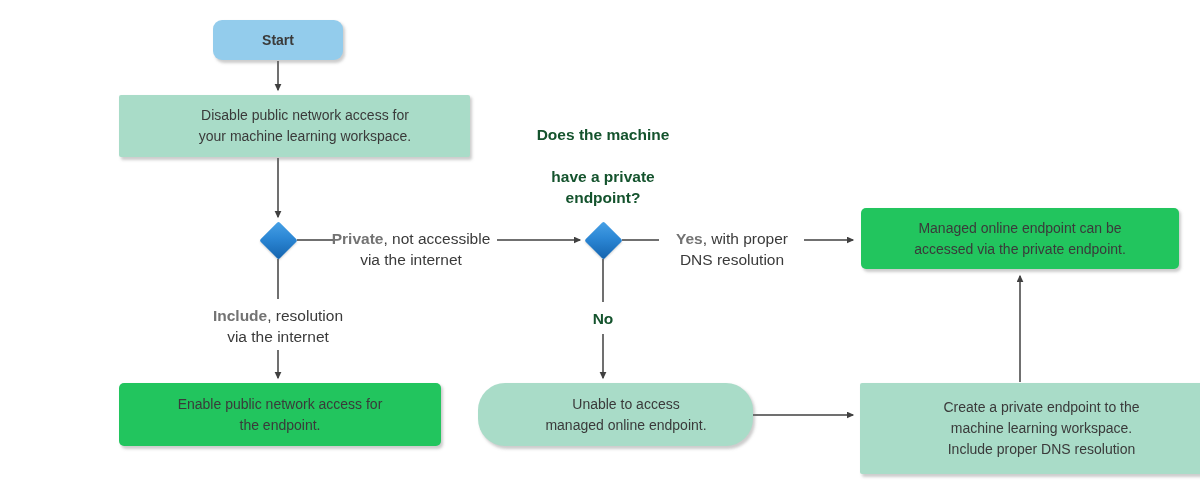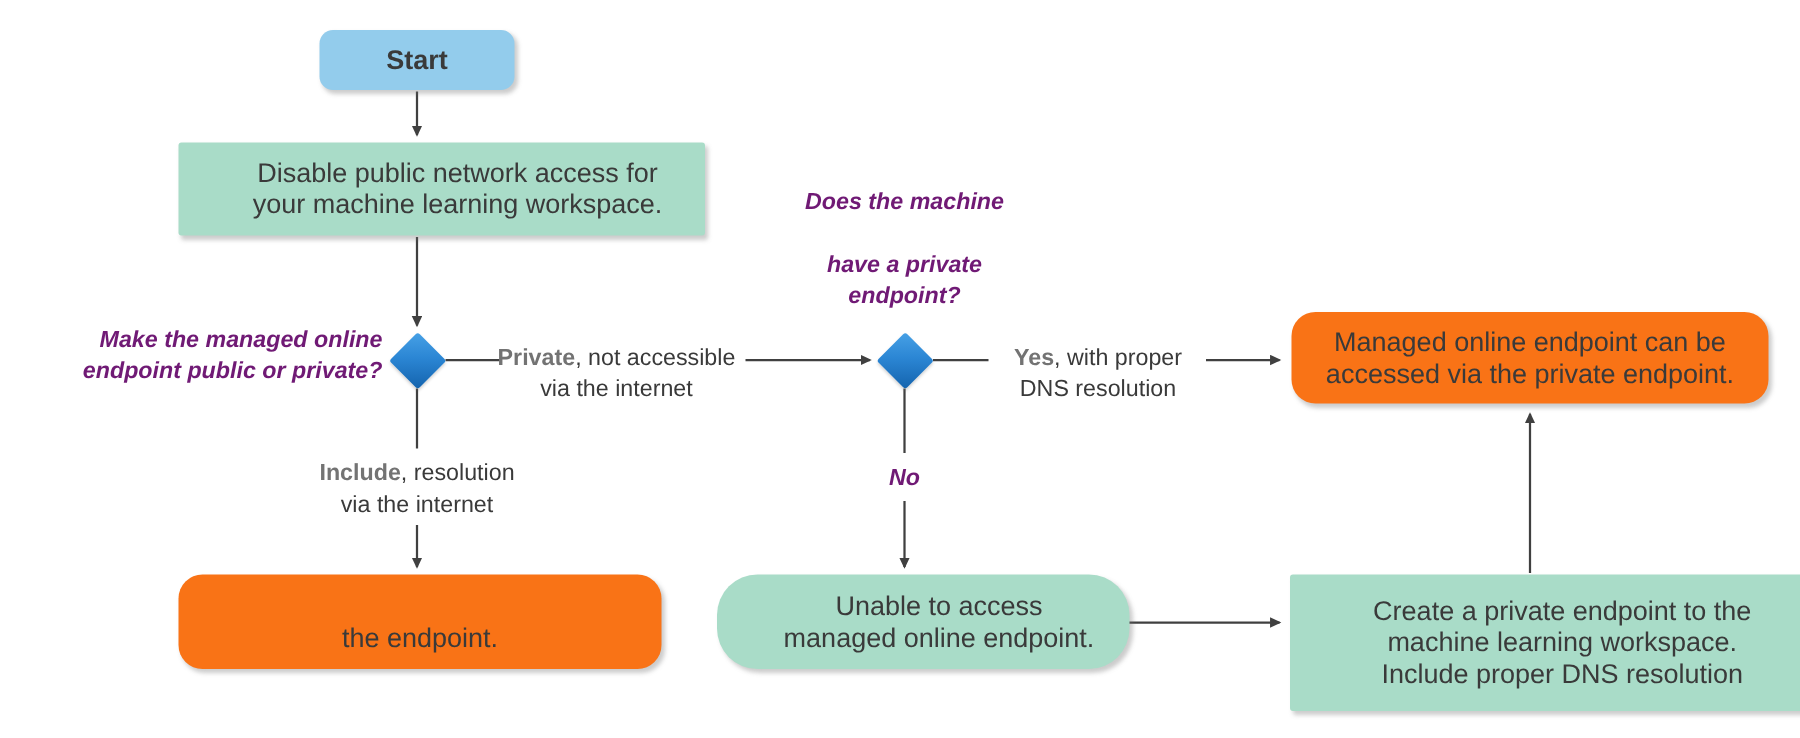--- a/index.html
+++ b/index.html
@@ -2,38 +2,38 @@
 <html><head>
 <meta charset="utf-8">
 <style>
   html,body{margin:0;padding:0;background:#ffffff;}
   .canvas{
     position:relative;width:1200px;height:492px;background:#ffffff;
     font-family:"Liberation Sans", sans-serif;color:#3a3a3a;overflow:hidden;
   }
   .box{
     position:absolute;display:flex;align-items:center;justify-content:center;
-    text-align:center;font-size:18px;line-height:21px;
+    text-align:center;font-size:14px;line-height:21px;
     box-shadow:2px 2.5px 3px rgba(110,110,110,0.35);
   }
-  .blue{background:#f97316;border-radius:16px;}
+  .blue{background:#22c55e;border-radius:5px;}
   .startbox{background:#93ccec;border-radius:9px;font-weight:bold;}
   .green{background:#a9dcc8;border-radius:2px;padding-left:21px;}
   .diamond{
     position:absolute;width:27px;height:27px;
     transform:rotate(45deg);
     background:linear-gradient(135deg,#47a1e6 0%,#2b86d4 45%,#1463ad 100%);
     border-radius:2px;
     box-shadow:1px 1px 2px rgba(110,110,110,0.3);
   }
   .lbl{
     position:absolute;font-size:15.5px;line-height:21px;text-align:center;
   }
   .lbl b{color:#737373;}
-  .q{font-weight:bold;color:#701a75;font-style:italic;}
+  .q{font-weight:bold;color:#14532d;}
   svg.arrows{position:absolute;left:0;top:0;width:1200px;height:492px;}
   svg.arrows line{stroke:#404040;stroke-width:1.5;}
 </style>
 </head>
 <body>
 
 <div class="canvas">
 
   <svg class="arrows" viewBox="0 0 1200 492">
     <defs>
@@ -61,22 +61,21 @@
 
   <div class="box green" style="left:119px;top:95px;width:330px;height:62px;">
     <div>
       <span>Disable public network access for</span><br>
       <span>your machine learning workspace.</span>
     </div>
   </div>
 
   <div class="diamond" style="left:264.5px;top:226.5px;"></div>
   <div class="lbl q" style="left:10px;top:216px;width:245px;text-align:right;">
-    <span>Make the managed online</span><br>
-    <span>endpoint public or private?</span>
+    <br>
   </div>
 
   <div class="lbl q" style="left:513px;top:124px;width:180px;">
     <span>Does the machine</span><br>
     <br>
     <span>have a private</span><br>
     <span>endpoint?</span>
   </div>
 
   <div class="diamond" style="left:589.5px;top:226.5px;"></div>
@@ -95,21 +94,21 @@
     <b>Yes</b><span>, with proper</span><br>
     <span>DNS resolution</span>
   </div>
 
   <div class="lbl q" style="left:573px;top:308px;width:60px;">
     <span>No</span>
   </div>
 
   <div class="box blue" style="left:119px;top:383px;width:322px;height:63px;">
     <div>
-      <br>
+      <span>Enable public network access for</span><br>
       <span>the endpoint.</span>
     </div>
   </div>
 
   <div class="box green" style="left:478px;top:383px;width:254px;height:63px;border-radius:27px;">
     <div>
       <span>Unable to access</span><br>
       <span>managed online endpoint.</span>
     </div>
   </div>

